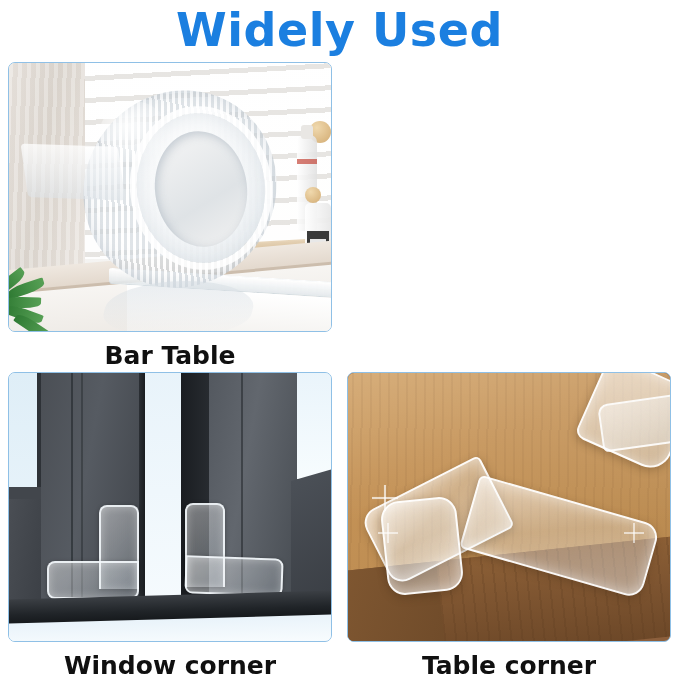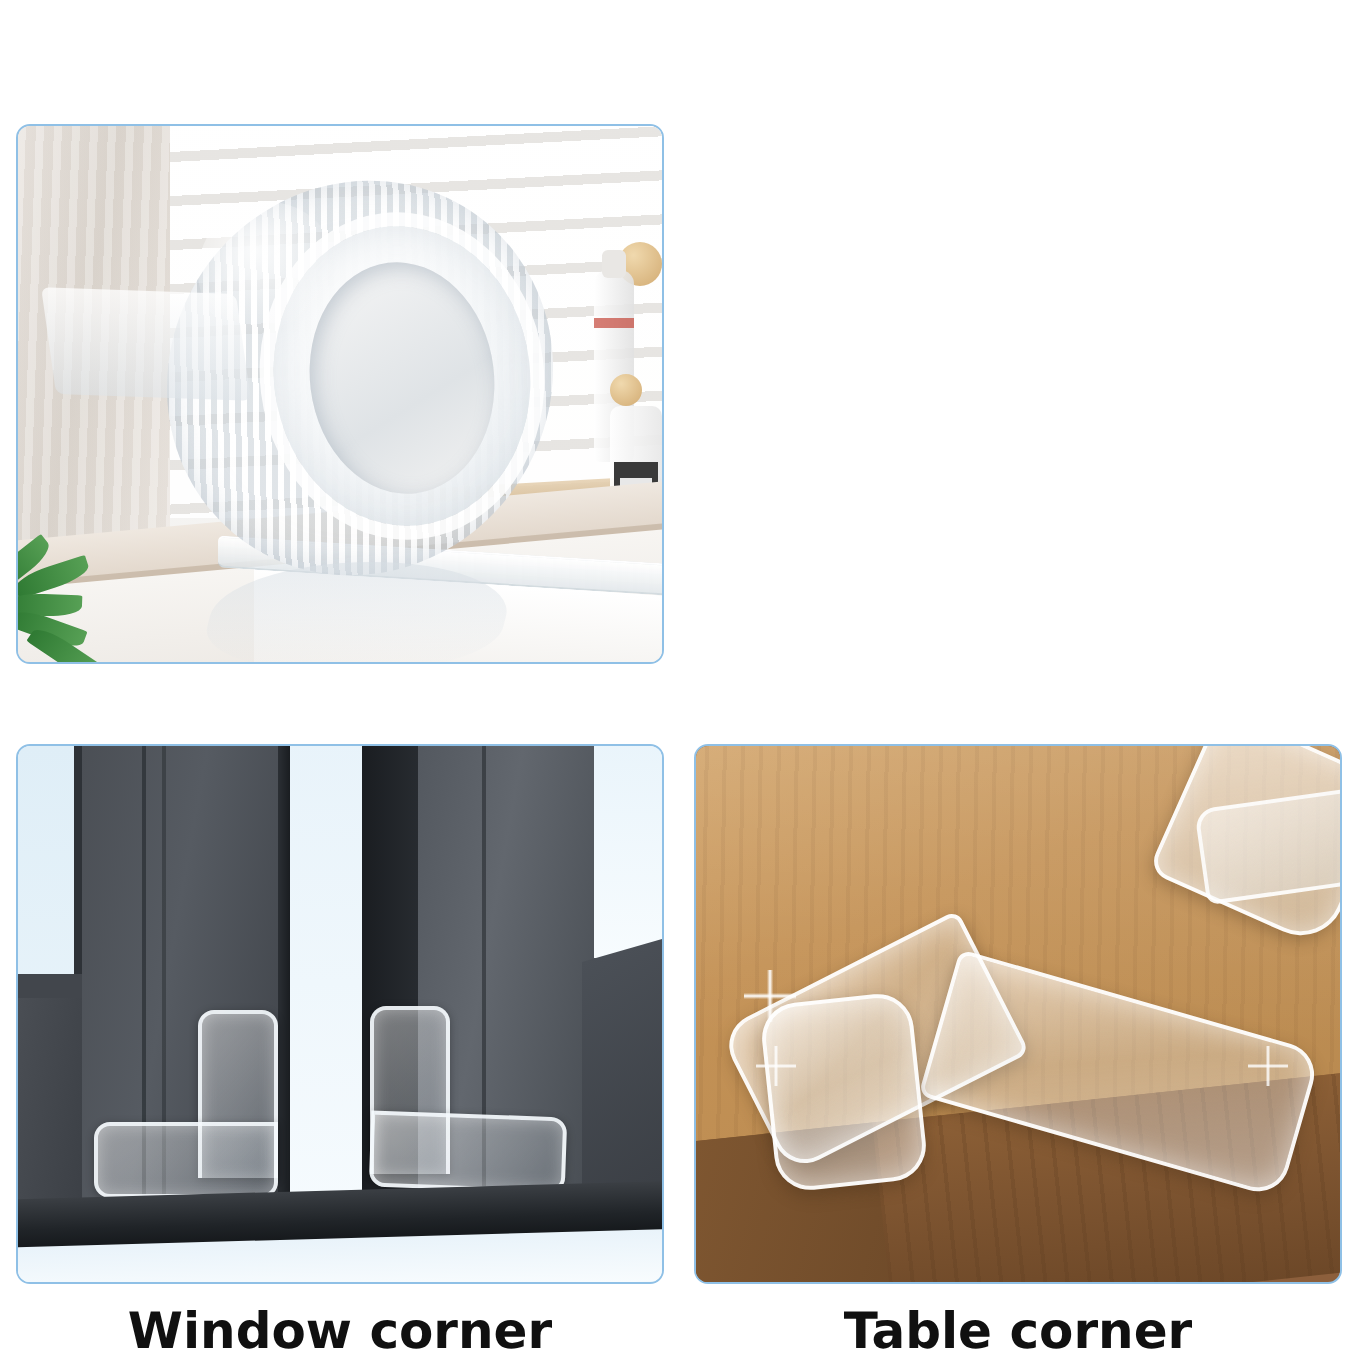--- a/index.html
+++ b/index.html
@@ -452,20 +452,21 @@
     border: 2px solid rgba(255,255,255,.85);
     border-radius: 10px 6px 18px 6px;
     transform: rotate(-8deg);
   }
 </style>
 </head>
 <body>
 
 <div class="page">
 
+  <div class="title">Widely Used</div>
 
   <div class="grid">
 
     <div class="cell c1">
       <div class="photo p1">
         <div class="wall-left"></div>
         <div class="wall-stripes"></div>
         <div class="blindwall"></div>
         <div class="blind-slats"></div>
         <div class="shelf-sticks"></div>
@@ -492,20 +493,21 @@
         </div>
         <div class="reflect"></div>
         <div class="plant">
           <div class="leaf l5"></div>
           <div class="leaf l1"></div>
           <div class="leaf l2"></div>
           <div class="leaf l3"></div>
           <div class="leaf l4"></div>
         </div>
       </div>
+      <div class="caption">Bar Table</div>
     </div>
 
 
     <div class="cell c3">
       <div class="photo p3">
         <div class="glass-left"></div>
         <div class="frameA"></div>
         <div class="frameA-l1"></div>
         <div class="frameA-l2"></div>
         <div class="frameA-l3"></div>

